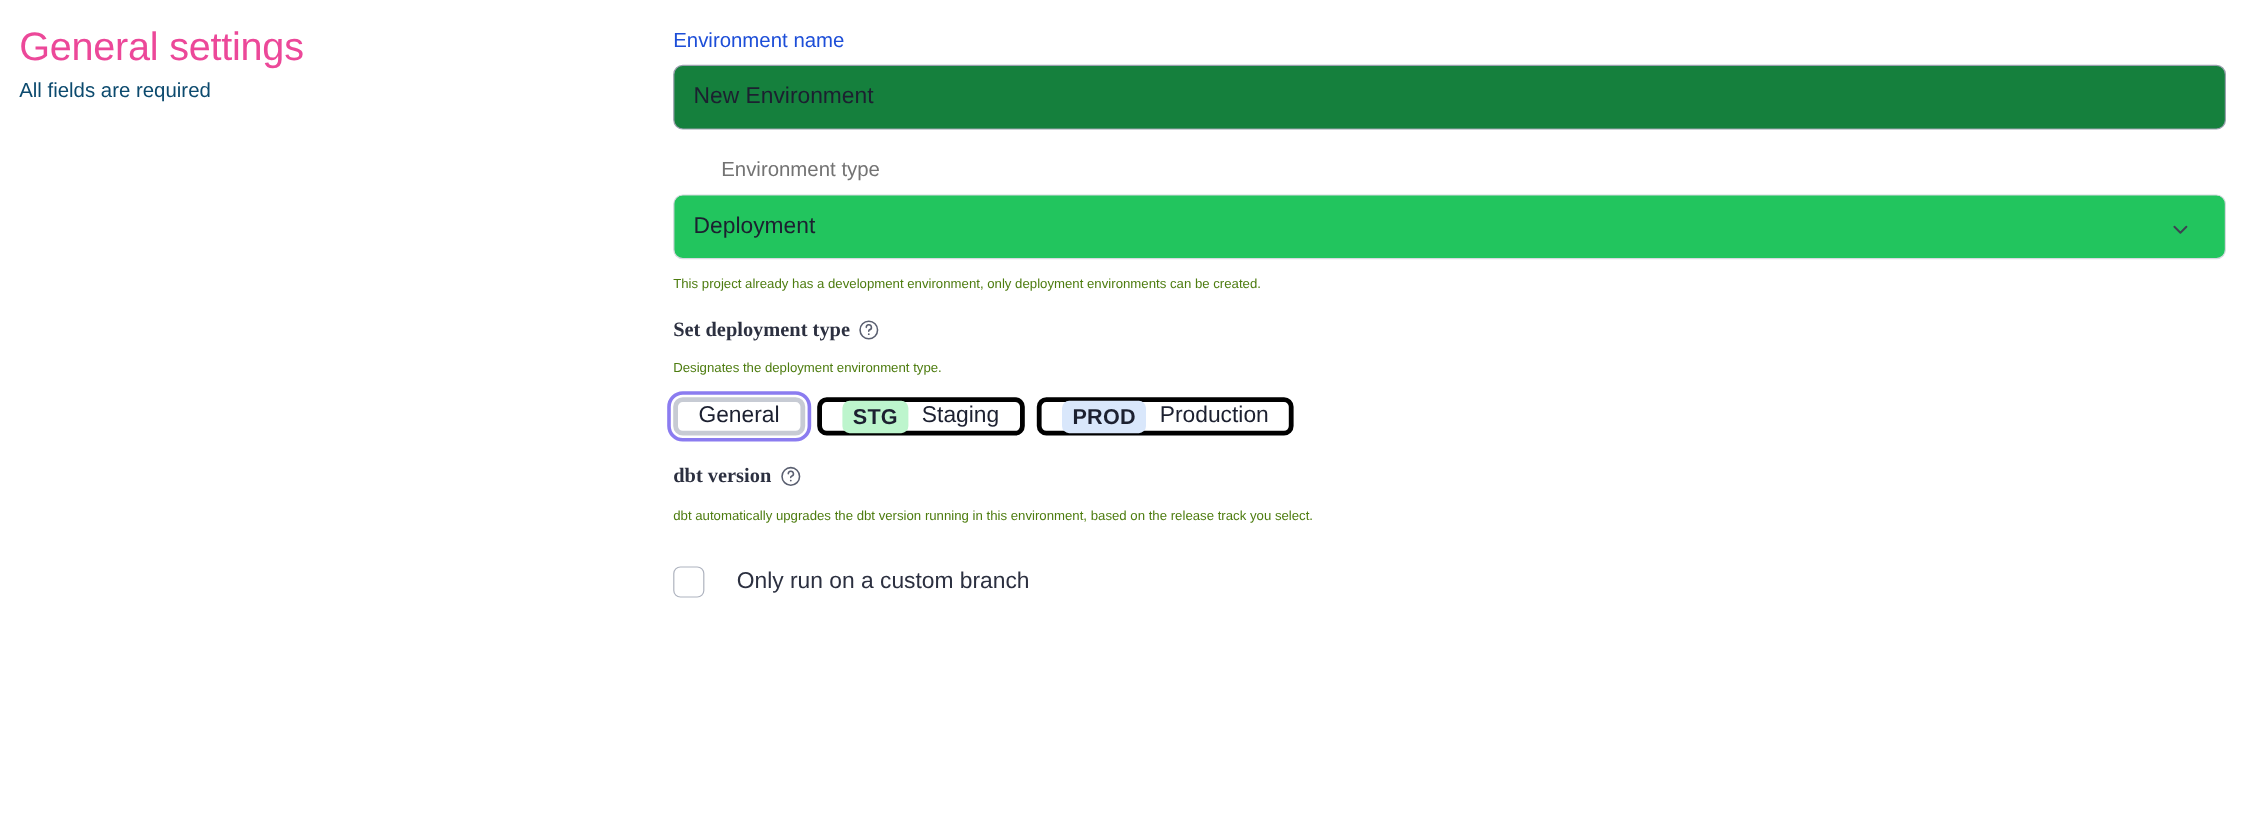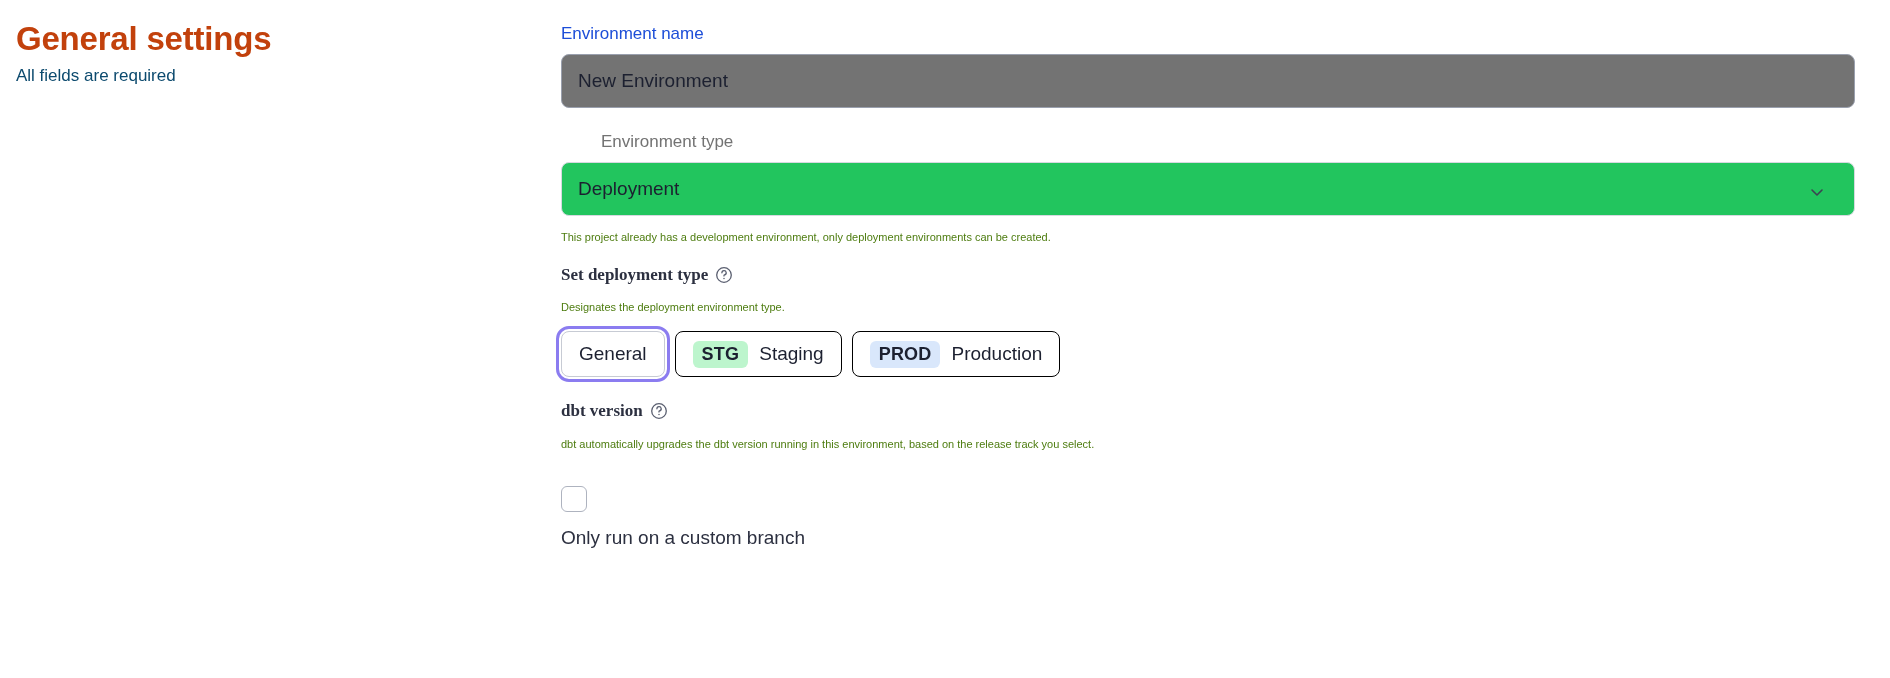--- a/index.html
+++ b/index.html
@@ -26,22 +26,22 @@
   
   .left-col {
     position: absolute;
     left: 16px;
     top: 18px;
     width: 520px;
   }
   .page-title {
     font-size: 33px;
     line-height: 42px;
-    font-weight: 700;
-    color: #c2410c;
+    font-weight: 400;
+    color: #ec4899;
     letter-spacing: -0.2px;
     margin: 0;
   }
   .page-subtitle {
     font-size: 17px;
     line-height: 24px;
     color: #0c4a6e;
     margin-top: 4px;
   }
 
@@ -71,21 +71,21 @@
     gap: 7px;
     font-family: Liberation Serif, serif;
   }
 
   .control {
     box-sizing: border-box;
     width: 1294px;
     height: 54px;
     border: 1px solid #9aa0ae;
     border-radius: 8px;
-    background: #737373;
+    background: #15803d;
     display: flex;
     align-items: center;
     padding: 0 16px;
     font-size: 19px;
     color: #1c2030;
   }
   .control.disabled {
     background: #22c55e;
     border-color: #d6d9e0;
     color: #1c2030;
@@ -117,22 +117,22 @@
 
   
   .seg-row {
     display: flex;
     align-items: center;
     gap: 10px;
     margin-top: 12px;
   }
   .seg-btn {
     box-sizing: border-box;
-    height: 46px;
-    border: 1px solid #000000;
+    height: 32px;
+    border: 4px solid #000000;
     border-radius: 8px;
     background: #ffffff;
     display: flex;
     align-items: center;
     gap: 11px;
     padding: 0 17px;
     font-size: 19px;
     color: #1c2030;
     cursor: pointer;
   }
@@ -158,24 +158,23 @@
   .help-icon {
     width: 18px;
     height: 18px;
     display: inline-block;
     vertical-align: middle;
   }
 
   
   .check-row {
     display: flex;
-    align-items: flex-start;
-    gap: 15px;
+    align-items: center;
+    gap: 27px;
     margin-top: 30px;
-    flex-direction: column;
   }
   .checkbox {
     box-sizing: border-box;
     width: 26px;
     height: 26px;
     border: 1px solid #aeb3bf;
     border-radius: 6px;
     background: #ffffff;
     flex: 0 0 auto;
     cursor: pointer;

